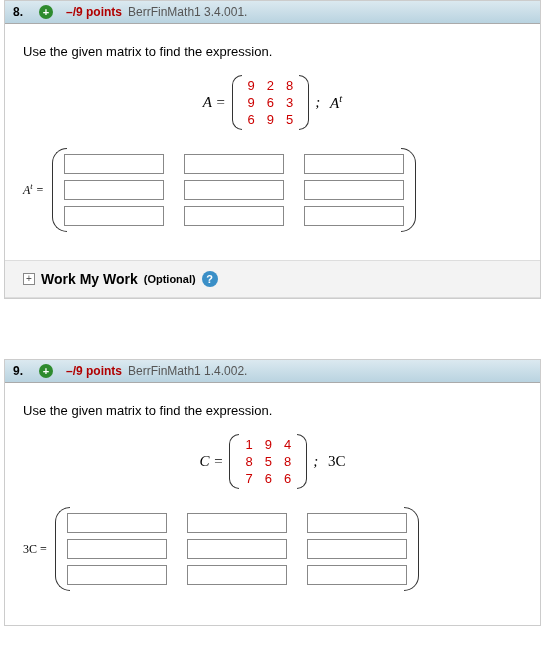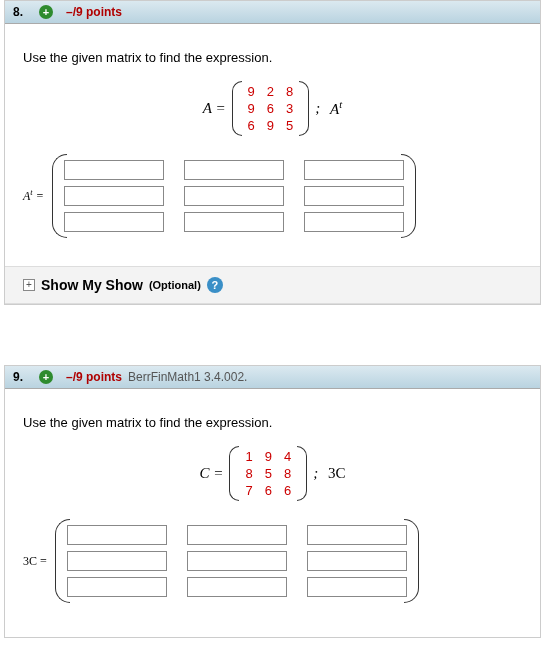--- a/index.html
+++ b/index.html
@@ -32,21 +32,21 @@
     background: #2e8b2e;
     color: #fff;
     font-size: 11px;
     align-items: center;
     justify-content: center;
     font-weight: bold;
     line-height: 1;
   }
   .points { color: #b00000; font-weight: bold; margin-left: 7px; }
   .assign { color: #555; }
-  .content { padding: 20px 18px 20px 18px; }
+  .content { padding: 14px 18px 20px 18px; }
   .prompt { margin: 6px 0 16px 0; }
   .matrix-def {
     display: flex;
     align-items: center;
     justify-content: center;
     gap: 6px;
     margin-bottom: 18px;
     font-family: "Times New Roman", serif;
     font-style: italic;
     font-size: 15px;
@@ -150,20 +150,21 @@
   sup { font-size: 0.7em; }
 </style>
 </head>
 <body>
 
 <div class="question-block">
   <div class="header">
     <span class="qnum">8.</span>
     <span class="plus-icon">+</span>
     <span class="points">–/9 points</span>
+    <span class="assign">BerrFinMath1 3.4.001.</span>
   </div>
   <div class="content">
     <div class="prompt">Use the given matrix to find the expression.</div>
 
     <div class="matrix-def">
       <span>A =</span>
       <span class="mat">
         <table>
           <tbody>
               <tr>
@@ -200,33 +201,33 @@
           <input style="">
           <input style="">
           <input style="">
           <input style="">
         </div>
       </span>
     </div>
 
     <div class="show-work-bar">
       <span class="expand-icon">+</span>
-      <b>Show My Show</b>
+      <b>Work My Work</b>
       <span class="optional">(Optional)</span>
       <span class="help-icon">?</span>
     </div>
   </div>
 </div>
 
 <div class="question-block" style="margin-bottom:0;">
   <div class="header">
     <span class="qnum">9.</span>
     <span class="plus-icon">+</span>
     <span class="points">–/9 points</span>
-    <span class="assign">BerrFinMath1 3.4.002.</span>
+    <span class="assign">BerrFinMath1 1.4.002.</span>
   </div>
   <div class="content">
     <div class="prompt">Use the given matrix to find the expression.</div>
 
     <div class="matrix-def">
       <span>C =</span>
       <span class="mat">
         <table>
           <tbody>
               <tr>

